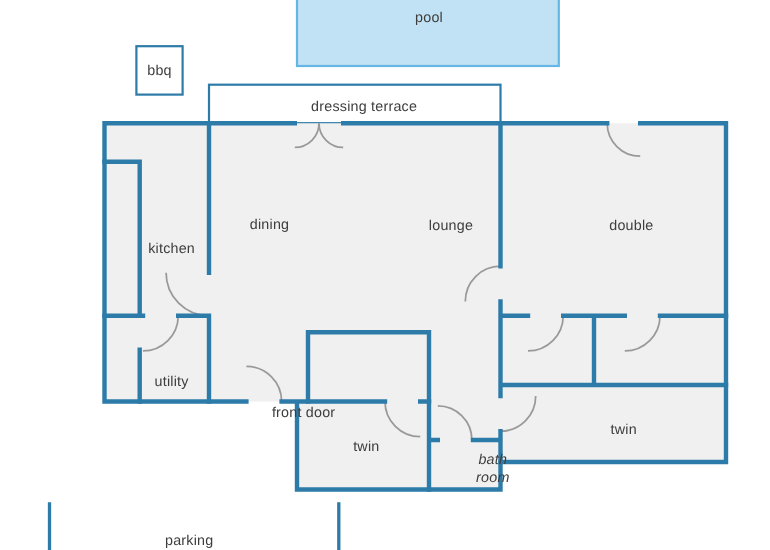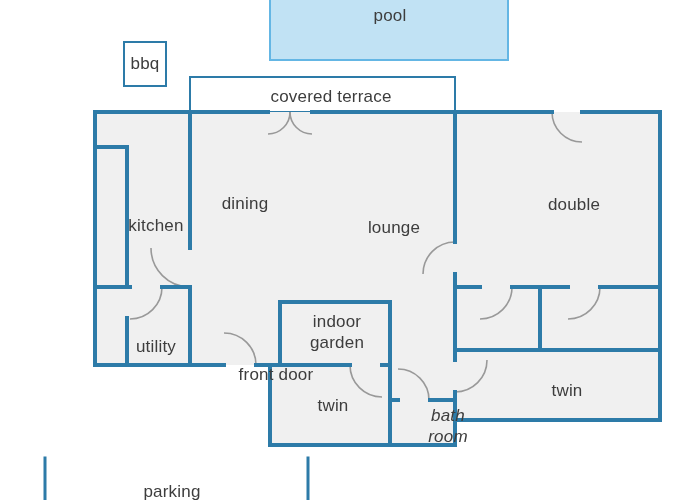--- a/index.html
+++ b/index.html
@@ -19,21 +19,21 @@
   .pool-rect { fill: var(--pool_fill); stroke: var(--pool_border); stroke-width: 2; }
   .outline   { fill: #ffffff; stroke: var(--wall); stroke-width: 2; }
   .floor     { fill: var(--room_fill); stroke: none; }
   .doors path{ fill: none; stroke: var(--door); stroke-width: 1.6; }
   .wall      { fill: none; stroke: var(--wall); stroke-width: 4; stroke-linecap: square; }
   .wall.thin { stroke-width: 3; }
 
   .room-label {
     position: absolute;
     transform: translate(-50%, -50%);
-    font-size: 17px;
+    font-size: 13px;
     line-height: 1.25;
     letter-spacing: 0.2px;
     color: var(--label);
     text-align: center;
     white-space: nowrap;
   }
   .room-label.wrap { white-space: normal; }
 </style>
 </head>
 <body>
@@ -77,25 +77,24 @@
              M455,112 V242 M455,274 V360 M455,392 V420
              M455,287 H480 M512,287 H568 M600,287 H660
              M540,287 V350
              M455,350 H660"></path>
 
     <path class="wall thin" d="M45,458 V500 M308,458 V500"></path>
   </svg>
 
   <div class="room-label" style="left:390px; top:16px;">pool</div>
   <div class="room-label" style="left:145px; top:64px;">bbq</div>
-  <div class="room-label" style="left:331px; top:97px;">covered terrace</div>
+  <div class="room-label" style="left:331px; top:97px;">dressing terrace</div>
   <div class="room-label" style="left:156px; top:226px;">kitchen</div>
   <div class="room-label" style="left:245px; top:204px;">dining</div>
-  <div class="room-label" style="left:394px; top:205px;margin-top:23px;">lounge</div>
+  <div class="room-label" style="left:410px; top:205px;">lounge</div>
   <div class="room-label" style="left:552px; top:205px;margin-left:22px;">double</div>
   <div class="room-label" style="left:156px; top:347px;">utility</div>
-  <div class="room-label wrap" style="left:337px; top:332px; width:56px;">indoor garden</div>
   <div class="room-label" style="left:232px; top:375px;margin-left:44px;">front door</div>
   <div class="room-label" style="left:333px; top:406px;">twin</div>
   <div class="room-label wrap" style="left:448px; top:426px; width:44px;font-style:italic;">bath room</div>
   <div class="room-label" style="left:567px; top:391px;">twin</div>
   <div class="room-label" style="left:172px; top:492px;">parking</div>
 </div>
 
 </body></html>

